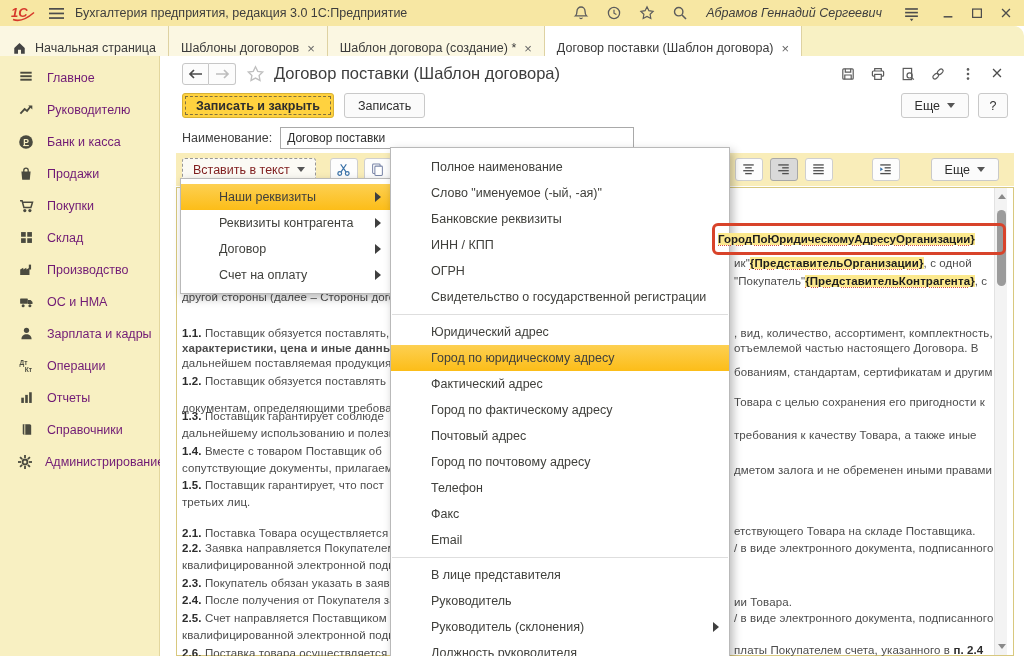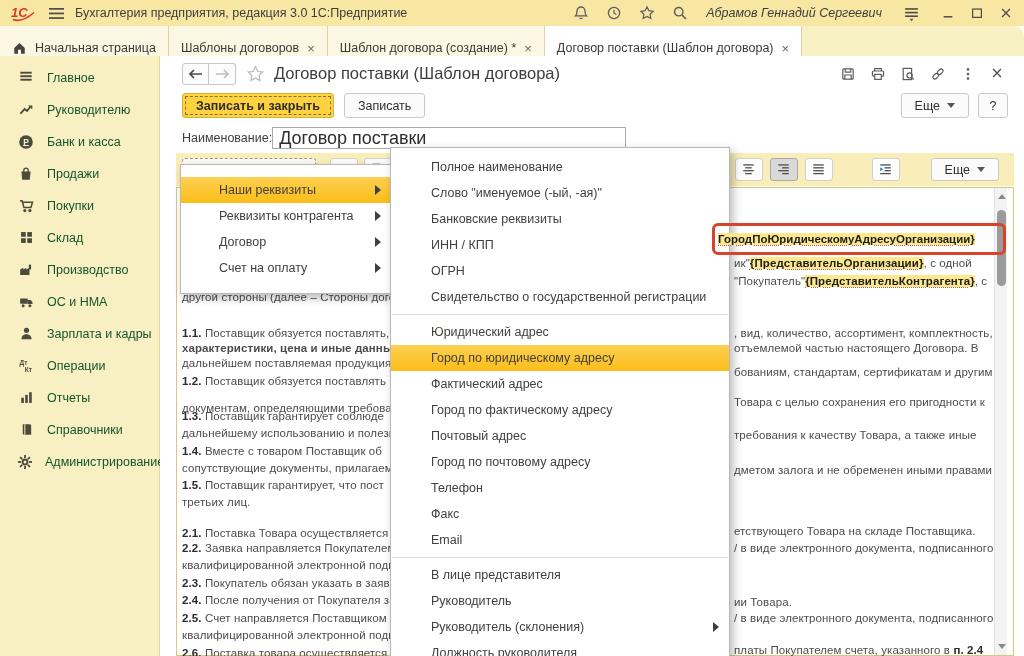--- a/index.html
+++ b/index.html
@@ -25,21 +25,21 @@
          background:#fbf7e2; border-right:1px solid #ded2a2; position:relative; white-space:nowrap; }
   .tab.active { background:#ffffff; }
   .tab.active::after { content:""; position:absolute; left:0; right:0; bottom:0; height:3px; background:#3aa83a; }
   .tab .close { color:#666; font-size:13px; line-height:1; }
   .tab .icn { display:inline-flex; width:15px; height:14px; }
 
   
   .sidebar { position:absolute; left:0; top:56px; width:160px; bottom:0; background:#f8f0c2;
              border-right:1px solid #e3d79e; padding-top:6px; }
   .side-item { height:32px; display:flex; align-items:center; gap:12px; padding-left:17px;
-               font-size:12.5px; color:#14532d; cursor:default; }
+               font-size:12.5px; color:#701a75; cursor:default; }
   .side-item .icn { display:inline-flex; width:18px; height:17px; justify-content:center; }
 
   
   .main { position:absolute; left:160px; top:56px; right:0; bottom:0; background:#fff; }
   .nav-pair { position:absolute; left:22px; top:7px; display:flex; }
   .nav-btn { width:27px; height:22px; border:1px solid #c7c7c7; background:#fcfcfc; display:grid;
              place-items:center; }
   .nav-btn:first-child { border-radius:3px 0 0 3px; }
   .nav-btn:last-child { border-radius:0 3px 3px 0; border-left:none; }
   .star-lg { position:absolute; left:86px; top:9px; width:19px; height:18px; }
@@ -53,21 +53,21 @@
   .btn-primary { background:#ffd23f; border:1px solid #d8b236; font-weight:bold;
                  outline:1px dashed #807040; outline-offset:-4px; }
   .btn-plain { background:#fbfbfb; border:1px solid #c9c9c9; }
   .caret { width:0; height:0; border-left:4px solid transparent; border-right:4px solid transparent;
            border-top:5px solid #555; display:inline-block; }
   .row-btns-right { position:absolute; top:37px; right:16px; display:flex; gap:9px; }
   .btn-help { width:30px; justify-content:center; }
 
   .row-name { position:absolute; left:22px; top:71px; display:flex; align-items:center; }
   .row-name label { font-size:12.5px; color:#3d3d3d; }
-  .row-name input { width:354px; height:22px; border:1px solid #a9a9a9; font-size:18px;
+  .row-name input { margin-left:8px; width:354px; height:22px; border:1px solid #a9a9a9; font-size:12px;
                     padding:0 6px; color:#2e2e2e; font-family:"Liberation Sans",sans-serif; }
 
   .toolbar { position:absolute; left:16px; top:97px; width:838px; height:33px; background:#f9edb9;
              display:flex; align-items:center; padding:0 6px; }
   .ins-btn { height:23px; padding:0 10px; background:#fbfaf4; border:1px dashed #979797; border-radius:3px;
              font-size:12.5px; color:#7f1d1d; display:flex; align-items:center; gap:7px; }
   .tb-btn { width:28px; height:23px; background:#fdfdfd; border:1px solid #cfcfcf; border-radius:3px;
             display:grid; place-items:center; }
   .tb-btn.pressed { background:#d9d9d9; border-color:#a8a8a8; }
   .tb-btn .icn { display:inline-flex; width:15px; height:15px; }
@@ -94,21 +94,21 @@
   .dline .b { font-weight:bold; color:#2c2c2c; }
   .hlseg { background:#fce98d; font-weight:bold; color:#1d1d1d;
            text-decoration:underline dotted #d4503c; text-underline-offset:2px; }
 
   .redbox { position:absolute; left:552px; top:167px; width:294px; height:32px; border:3px solid #d8432a;
             border-radius:6px; z-index:60; display:flex; align-items:center; padding-left:3px;
             font-size:11.5px; white-space:nowrap; overflow:hidden; }
 
   
   .menu { position:absolute; background:#fff; border:1px solid #b9b9b9; box-shadow:3px 4px 9px rgba(0,0,0,.28); }
-  .menu1 { left:20px; top:108px; width:212px; padding:12px 0; z-index:30; }
+  .menu1 { left:20px; top:122px; width:212px; padding:5px 0; z-index:30; }
   .menu2 { left:230px; top:91px; width:340px; padding:6px 0; z-index:40; }
   .mi { height:26px; line-height:26px; font-size:12.5px; color:#40403c; position:relative; white-space:nowrap; }
   .menu1 .mi { padding-left:38px; }
   .menu2 .mi { padding-left:40px; }
   .mi.hl { background:linear-gradient(#fdd052,#fcbd18); }
   .mi .arr { position:absolute; right:10px; top:8px; width:0; height:0;
              border-left:6px solid #3f3f3f; border-top:5px solid transparent; border-bottom:5px solid transparent; }
   .msep { height:1px; background:#dedede; margin:4px 1px; }
 </style>
 </head>

